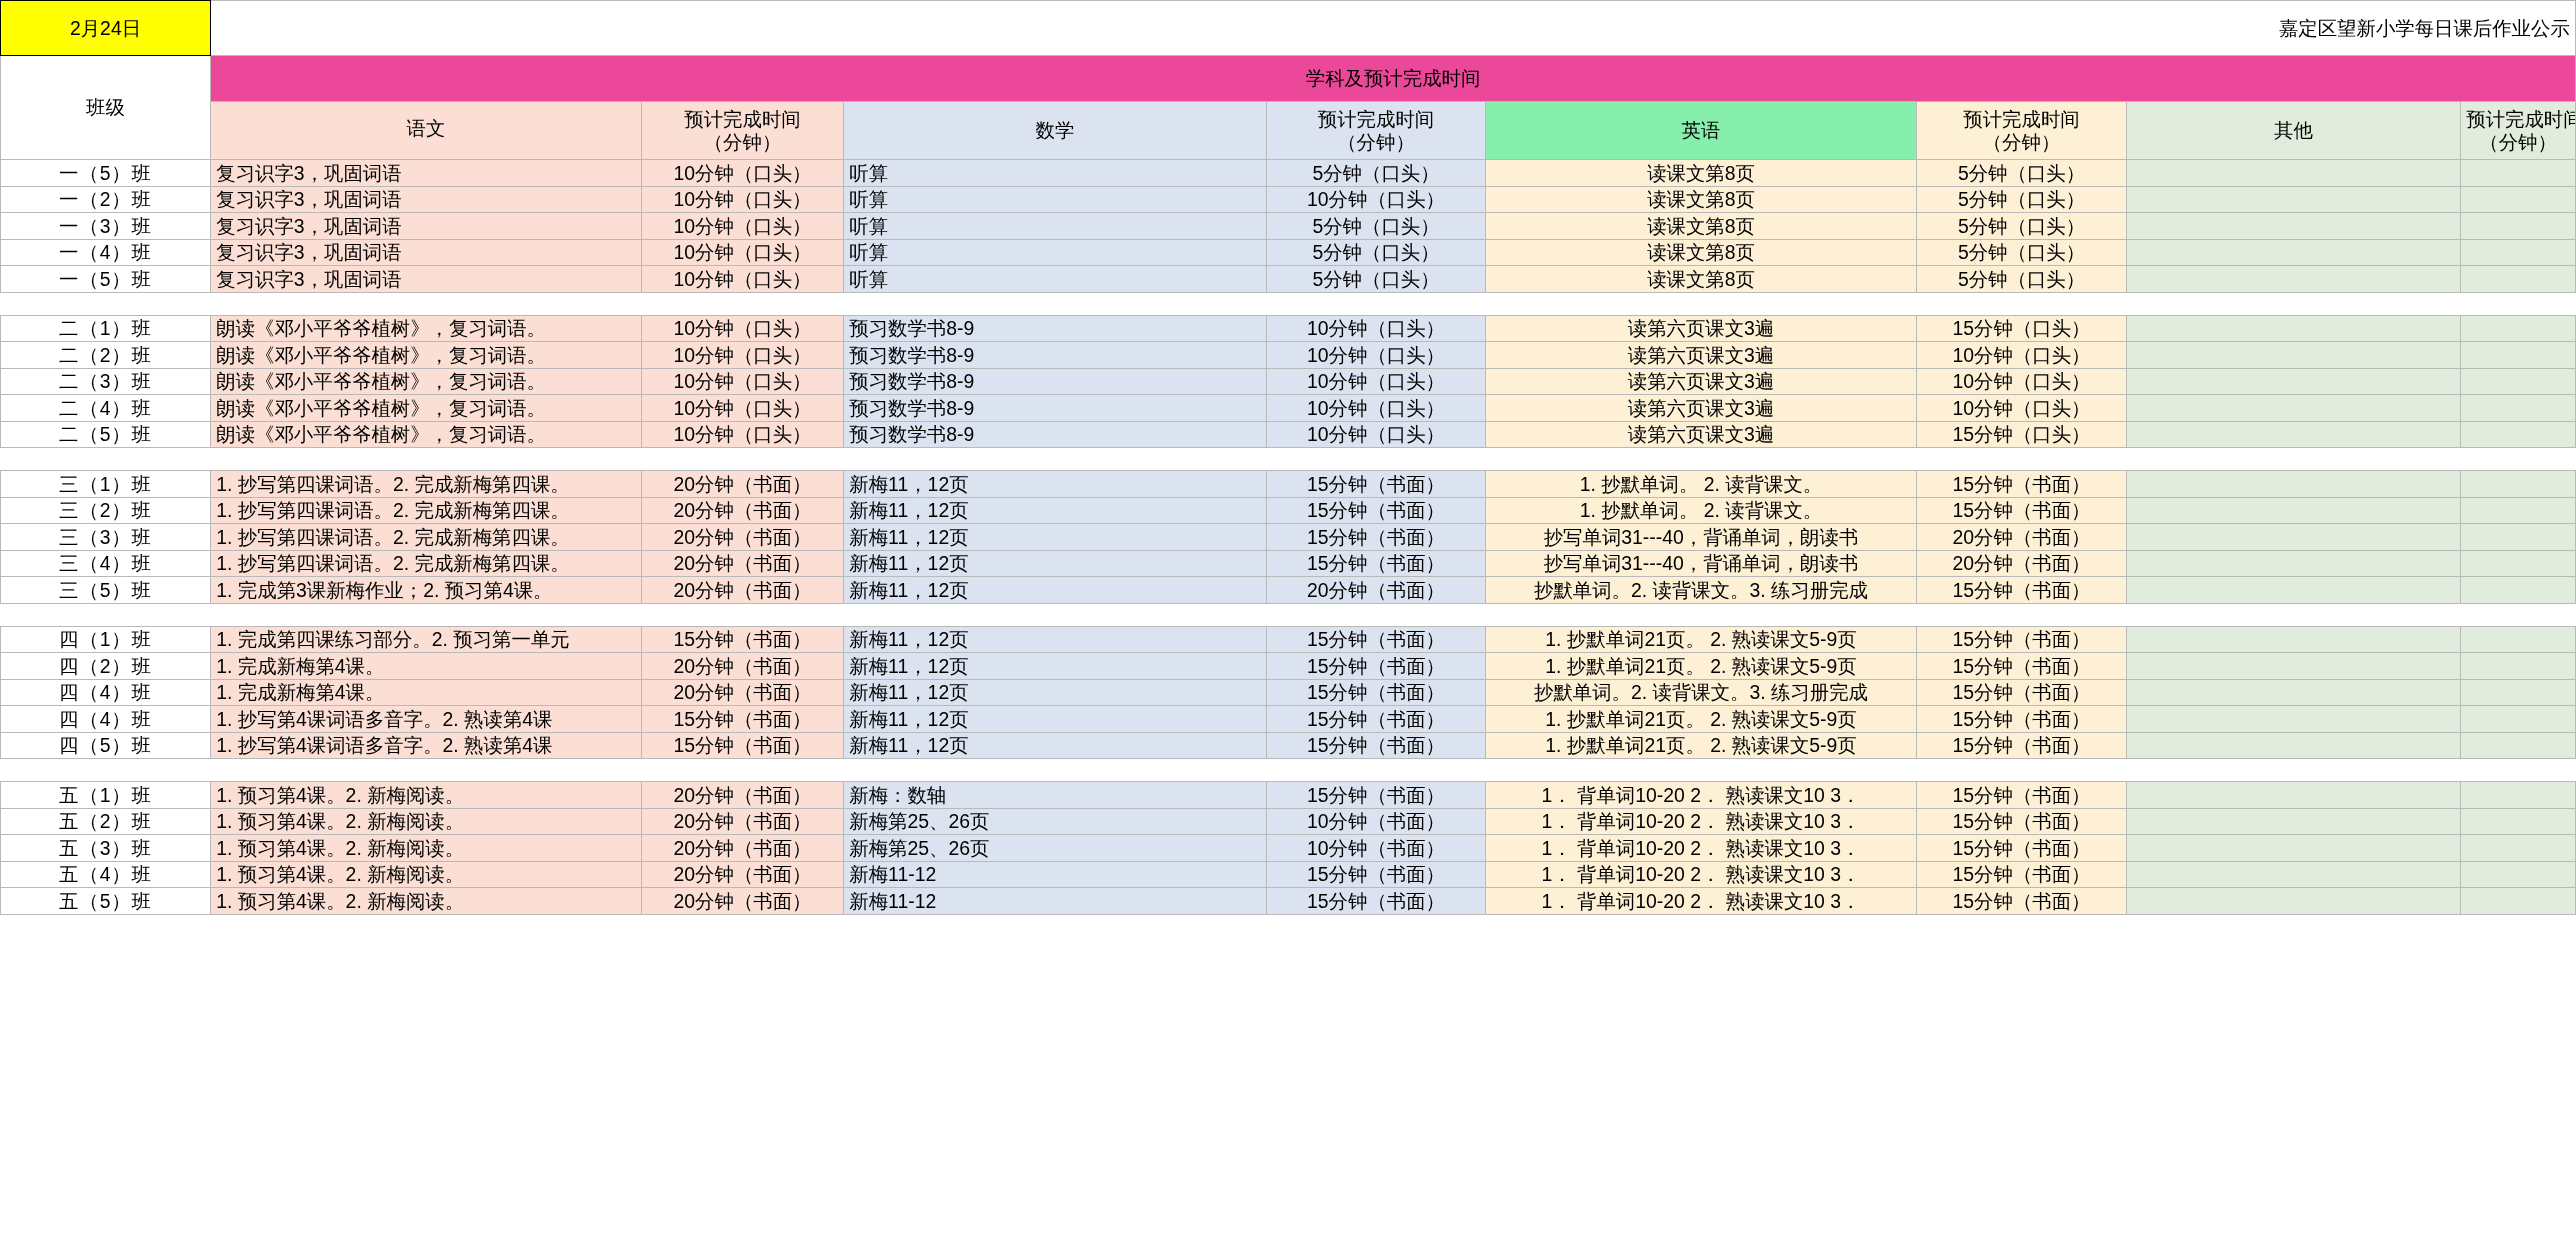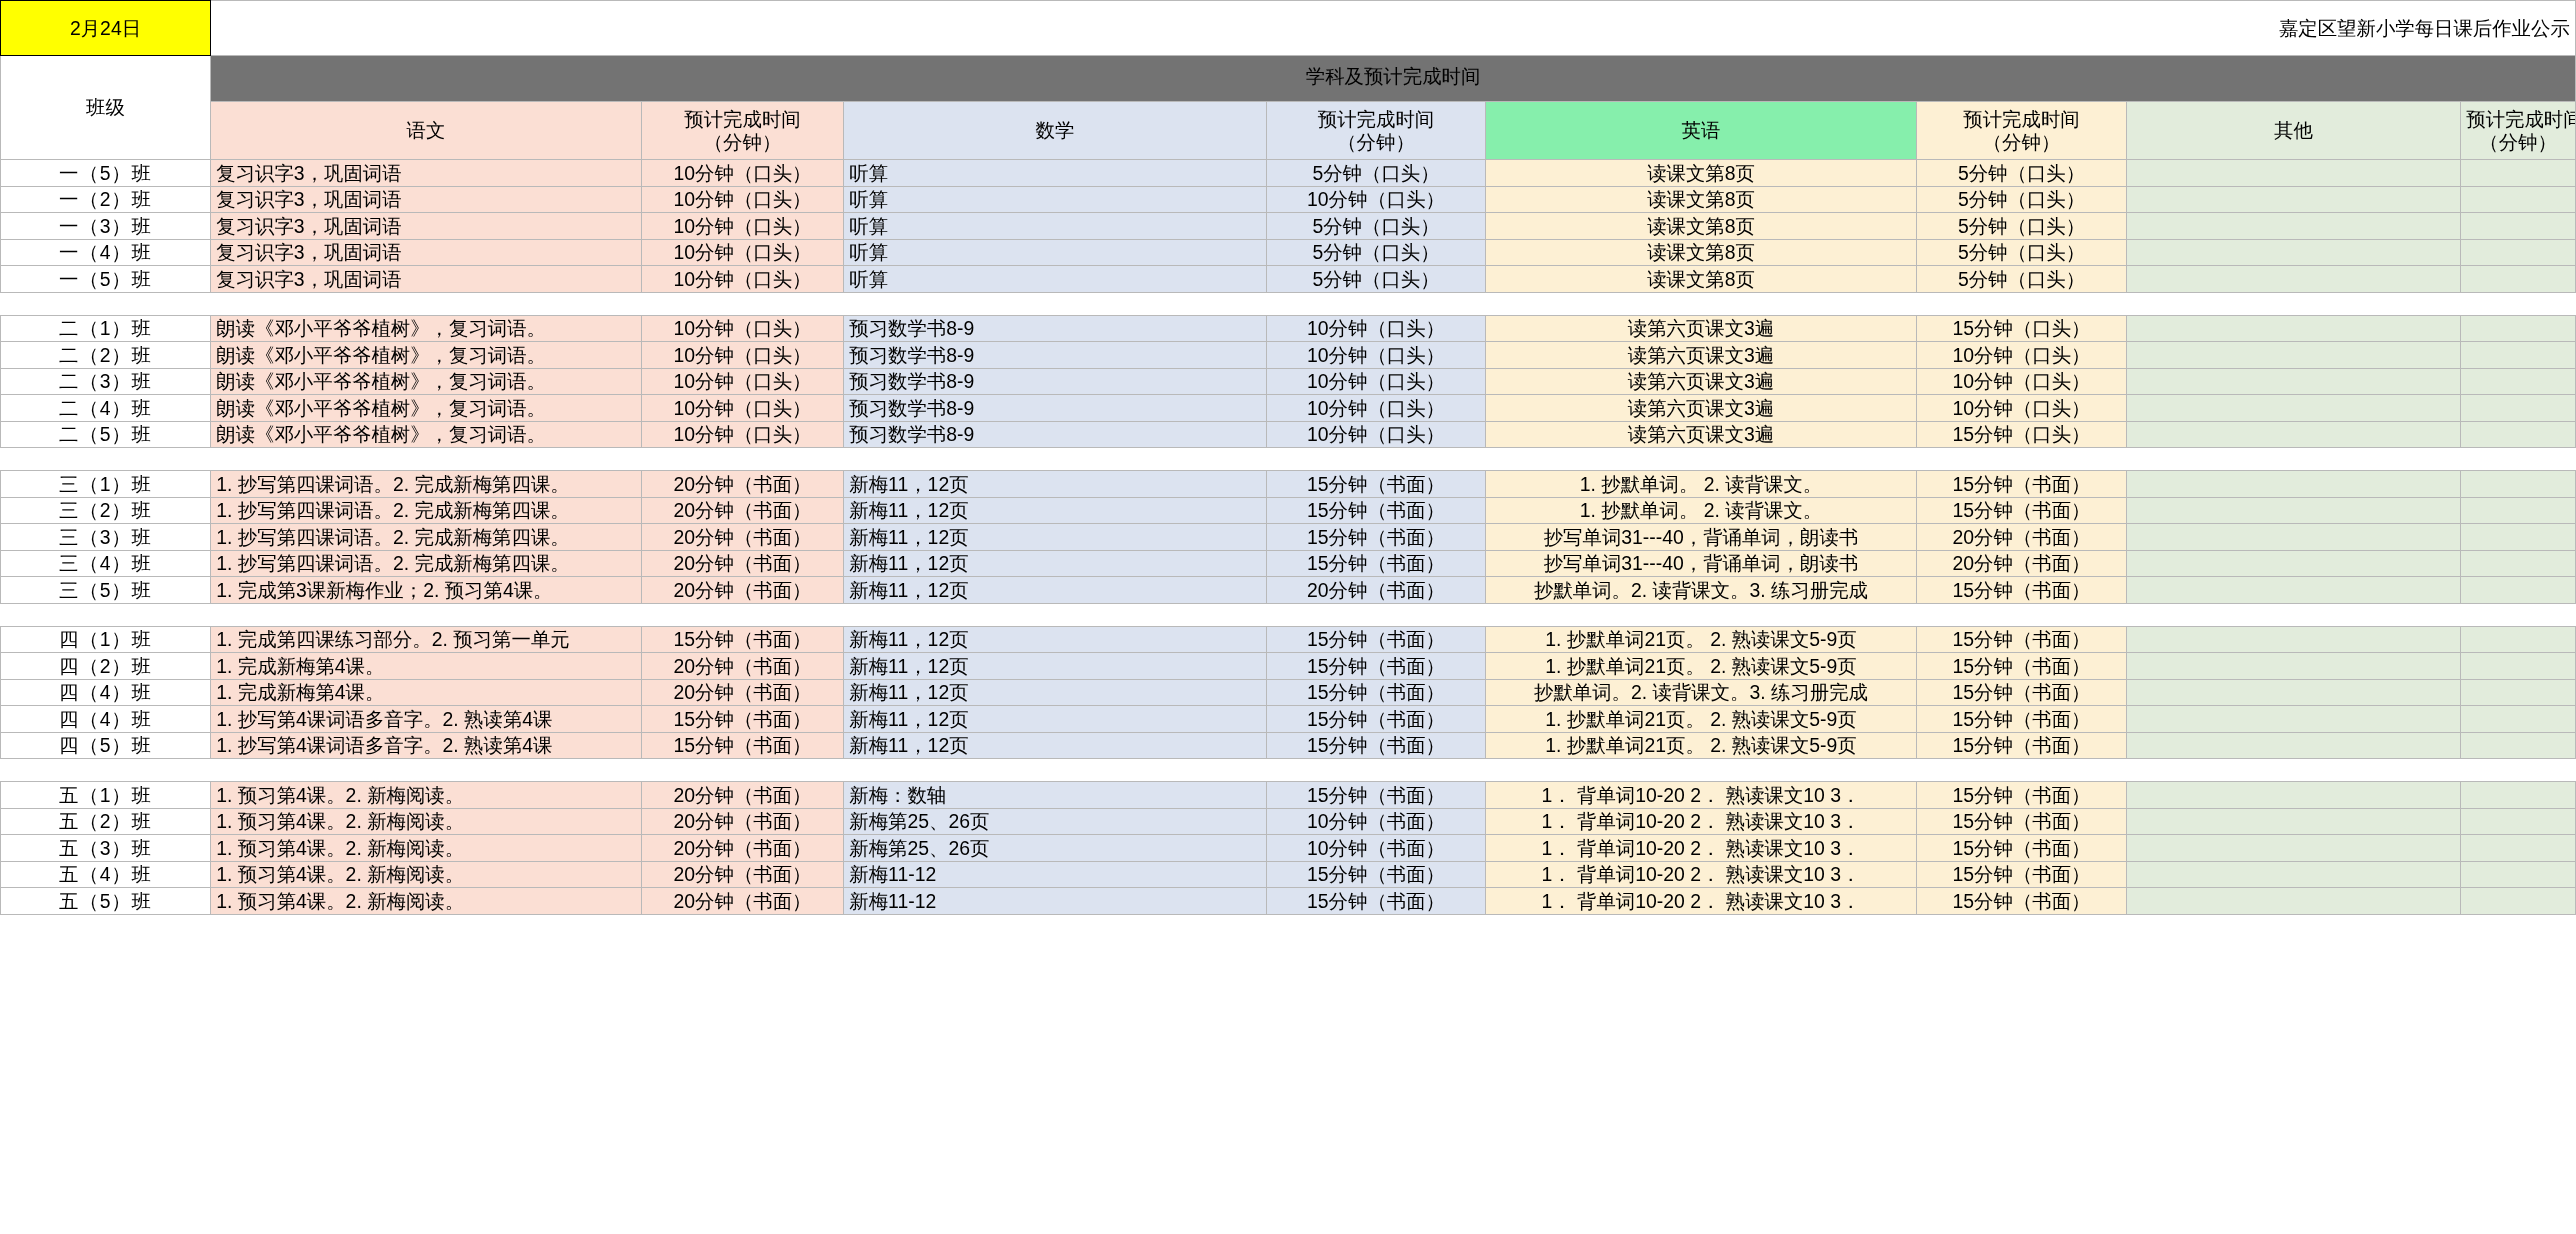--- a/index.html
+++ b/index.html
@@ -69,26 +69,25 @@
     text-align: center;
     font-weight: bold;
     font-size: 23px;
     background: #ffffff;
     vertical-align: middle;
   }
   .subject-head {
     text-align: center;
     font-weight: bold;
     font-size: 21px;
-    background: #737373;
+    background: #ec4899;
     height: 46px;
-    font-family: Liberation Mono, monospace;
   }
   
-  .h-chi  { background: #fbdfd4; }
+  .h-chi  { background: #fbdfd4; font-family: Liberation Mono, monospace; }
   .h-chit { background: #fbdfd4; }
   .h-math { background: #dce3f0; }
   .h-matht{ background: #dce3f0; }
   .h-eng  { background: #86efac; }
   .h-engt { background: #fdf0d4; }
   .h-other{ background: #e2ecdc; }
   .h-othert{ background: #e2ecdc; }
   .subject-name {
     text-align: center;
     font-weight: bold;

